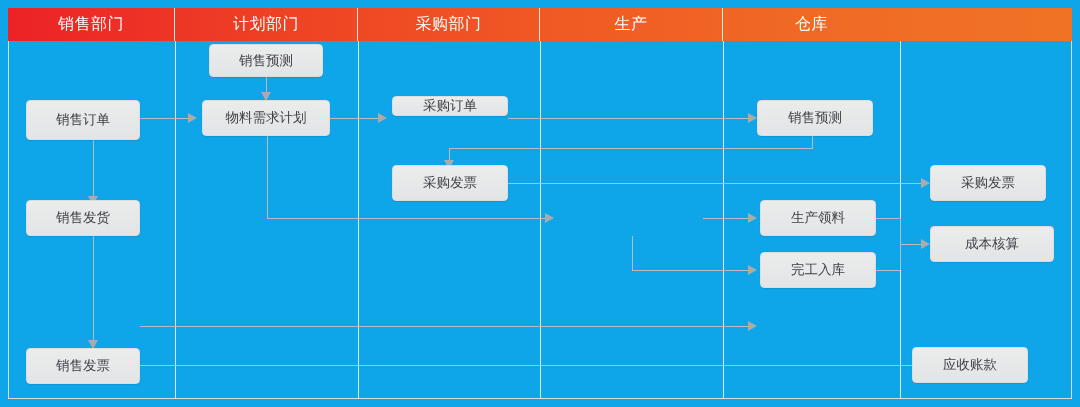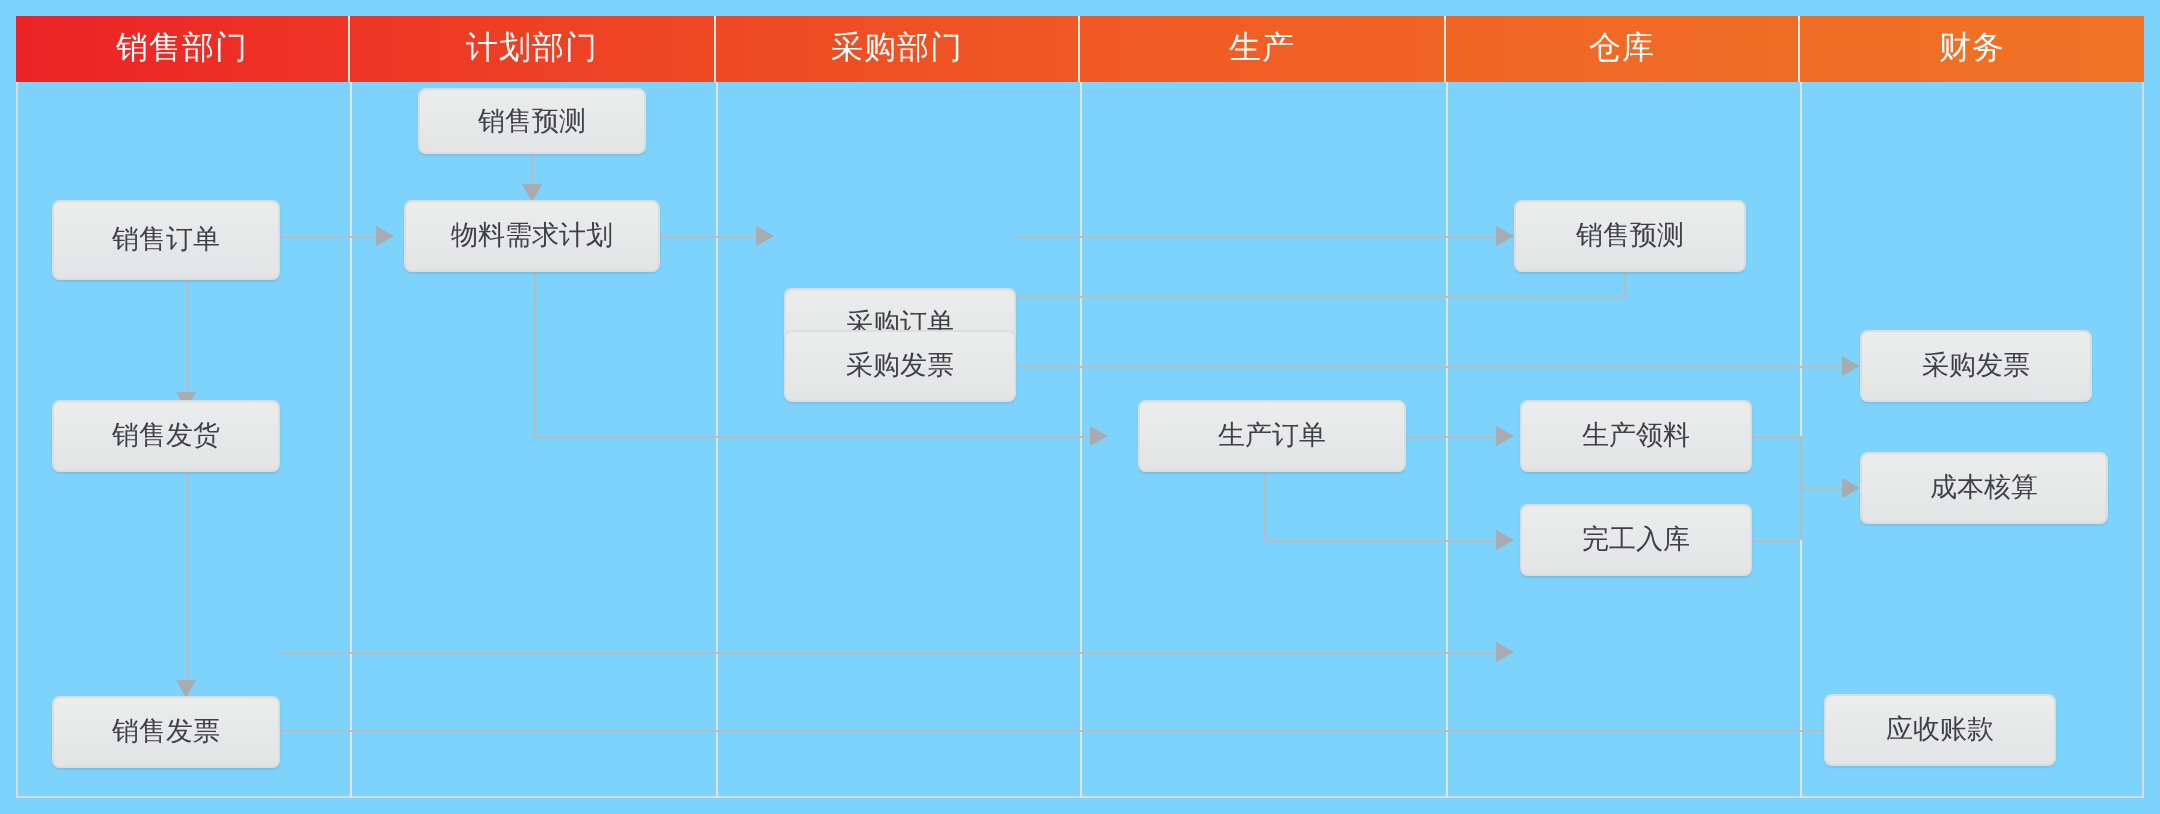--- a/index.html
+++ b/index.html
@@ -1,21 +1,21 @@
 <!DOCTYPE html>
 <html><head>
 <meta charset="utf-8">
 <style>
   html,body{margin:0;padding:0;background:#ffffff;}
   body{font-family:"Liberation Sans","DejaVu Sans",sans-serif;}
 
   #canvas{
     position:relative;
     width:1080px;height:407px;
-    background:#7dd3fc;
+    background:#0ea5e9;
     overflow:hidden;
   }
 
   
   .frame{
     position:absolute;
     left:8px;top:8px;
     width:1064px;height:391px;
     border:1px solid #d9dadb;
     box-sizing:border-box;
@@ -94,21 +94,20 @@
   <div class="lane-divider" style="left:540px;"></div>
   <div class="lane-divider" style="left:723px;"></div>
   <div class="lane-divider" style="left:900px;"></div>
 
   <div class="header" style="background:linear-gradient(90deg,#ec2227 0%,#ee4224 26%,#f05a24 52%,#f06a25 76%,#f07325 100%);">
     <div class="header-cell" style="width:167px;">销售部门</div>
     <div class="header-cell" style="width:183px;">计划部门</div>
     <div class="header-cell" style="width:182px;">采购部门</div>
     <div class="header-cell" style="width:183px;">生产</div>
     <div class="header-cell" style="width:177px;">仓库</div>
-    <div class="header-cell" style="width:172px;">财务</div>
   </div>
 
   <div class="conn h" style="left:140px;top:118px;width:48px;"></div>
   <div class="arrow arrow-r" style="left:188px;top:113px;"></div>
 
   <div class="conn v" style="left:93px;top:136px;height:60px;"></div>
   <div class="arrow arrow-d" style="left:88px;top:196px;"></div>
 
   <div class="conn v" style="left:266px;top:77px;height:16px;"></div>
   <div class="arrow arrow-d" style="left:261px;top:92px;"></div>
@@ -156,25 +155,24 @@
   <div class="node" style="left:26px;top:100px;width:114px;height:40px;">销售订单</div>
 
   <div class="node" style="left:26px;top:200px;width:114px;height:36px;">销售发货</div>
 
   <div class="node" style="left:26px;top:348px;width:114px;height:36px;">销售发票</div>
 
   <div class="node" style="left:209px;top:44px;width:114px;height:33px;">销售预测</div>
 
   <div class="node" style="left:202px;top:100px;width:128px;height:36px;">物料需求计划</div>
 
-  <div class="node" style="left:392px;top:96px;width:116px;height:36px;margin-top:48px;">采购订单</div>
+  <div class="node" style="left:392px;top:96px;width:116px;height:20px;">采购订单</div>
 
   <div class="node" style="left:392px;top:165px;width:116px;height:36px;">采购发票</div>
 
-  <div class="node" style="left:569px;top:200px;width:134px;height:36px;">生产订单</div>
 
   <div class="node" style="left:757px;top:100px;width:116px;height:36px;">销售预测</div>
 
   <div class="node" style="left:760px;top:200px;width:116px;height:36px;">生产领料</div>
 
   <div class="node" style="left:760px;top:252px;width:116px;height:36px;text-align:center;">完工入库</div>
 
 
   <div class="node" style="left:930px;top:165px;width:116px;height:36px;">采购发票</div>
 

